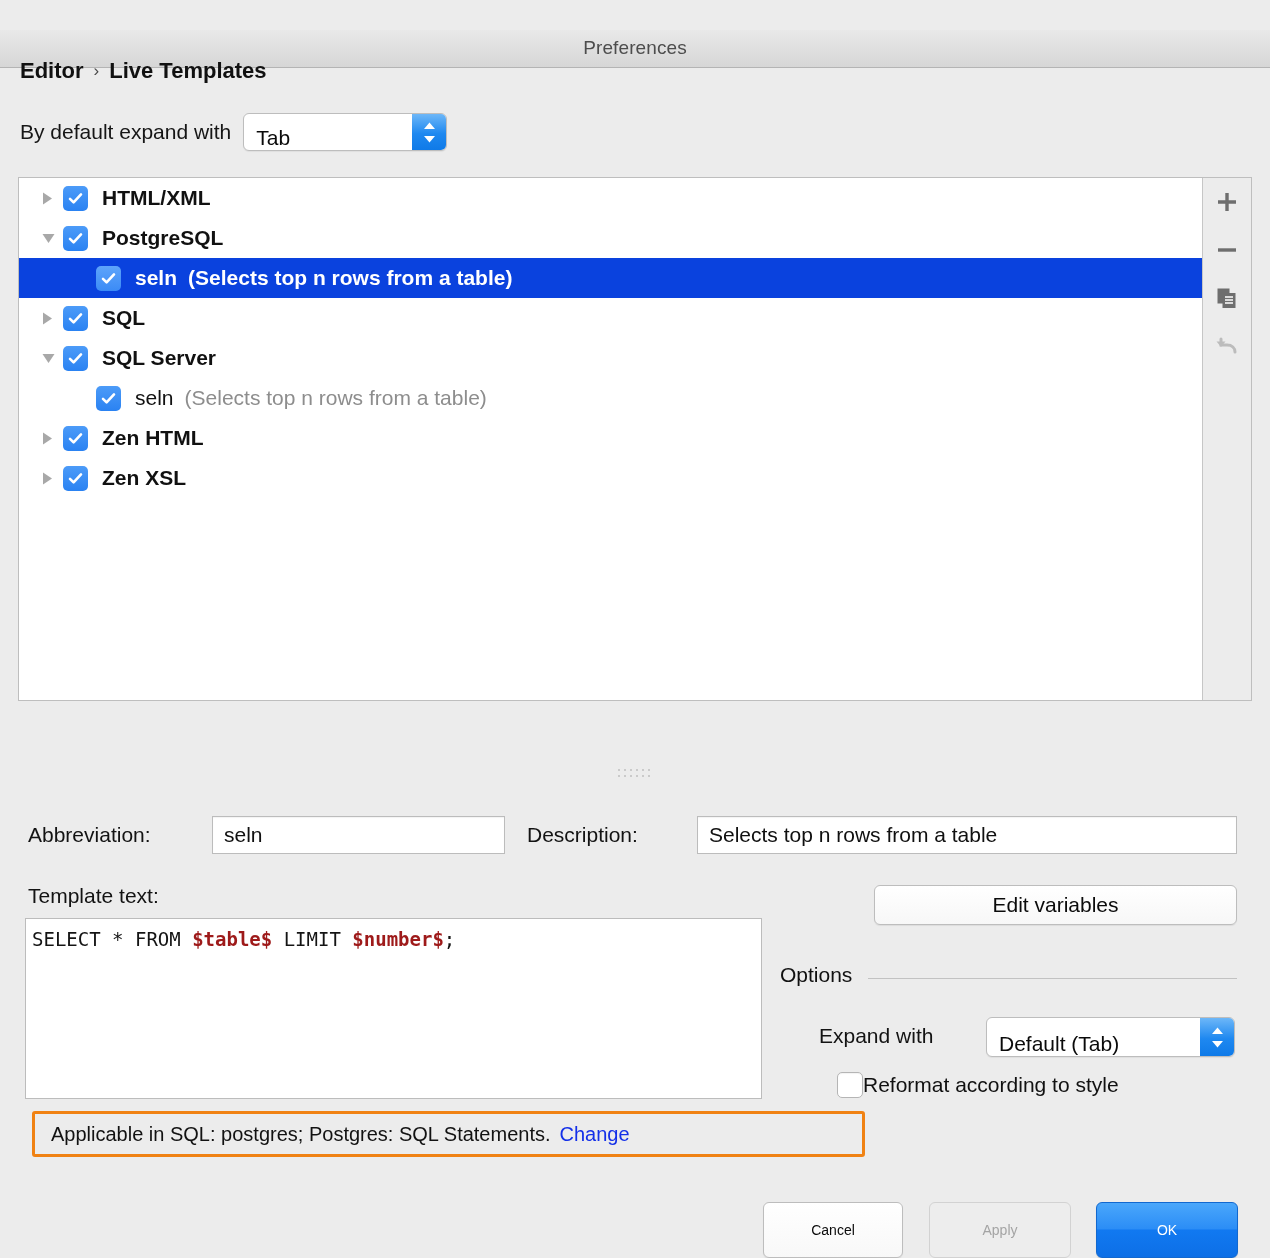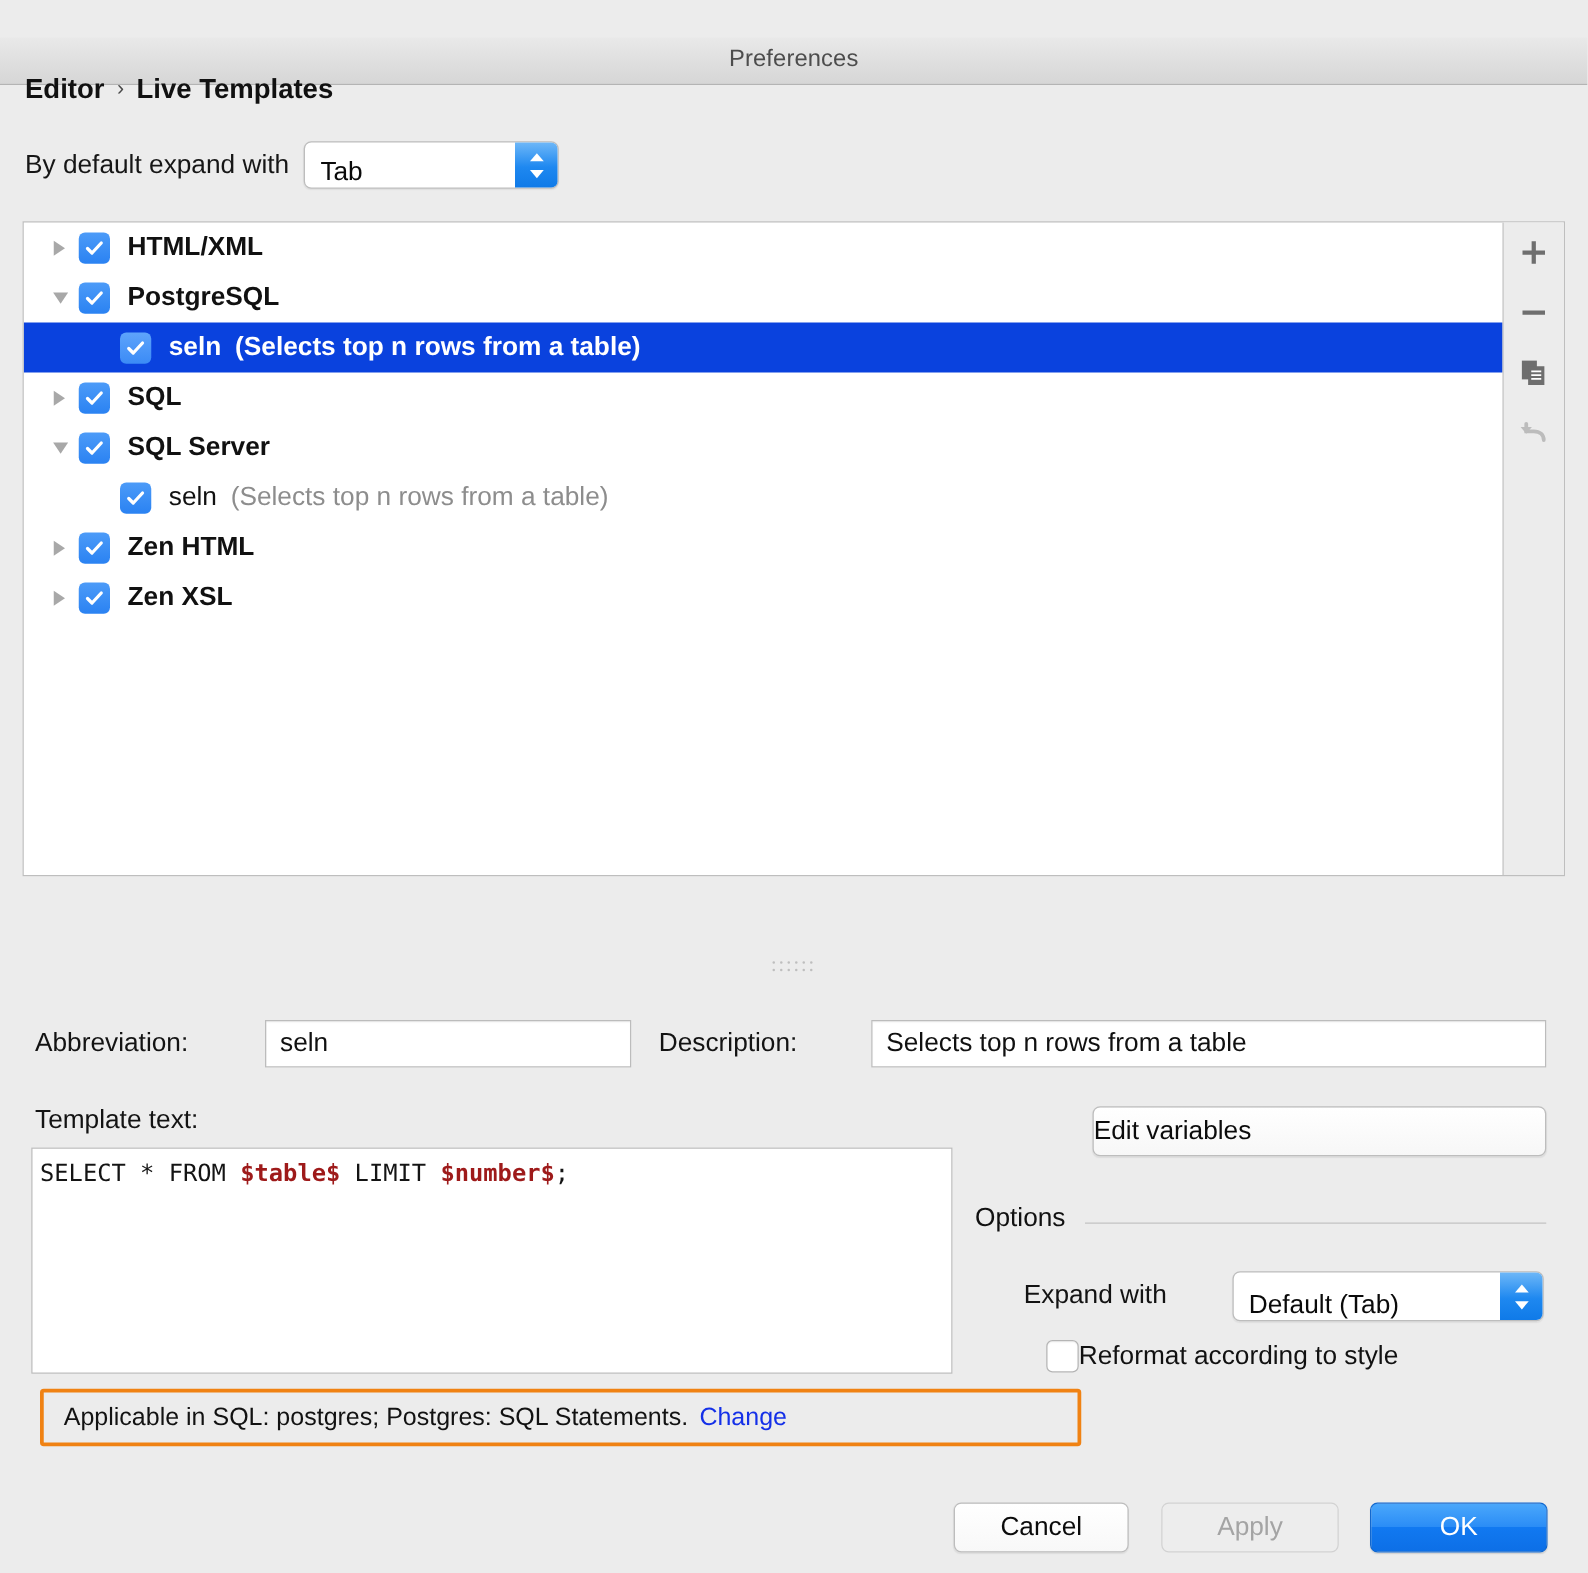--- a/index.html
+++ b/index.html
@@ -258,20 +258,21 @@
   }
 
   
   .pushbutton {
     background: linear-gradient(to bottom, #ffffff 0%, #f7f7f7 100%);
     border: 1px solid #bdbdbd;
     border-radius: 6px;
     box-sizing: border-box;
     display: flex;
     align-items: center;
+    justify-content: center;
     font-size: 21px;
     color: #0b0b0b;
     box-shadow: 0 1px 1px rgba(0,0,0,0.07);
   }
   #btn-editvars {
     position: absolute;
     left: 874px; top: 885px;
     width: 363px; height: 40px;
   }
 
@@ -329,27 +330,27 @@
   .applicable .alink {
     font-size: 20px;
     color: #1430e8;
     margin-left: 9px;
     white-space: nowrap;
   }
 
   
   .btn-bottom {
     position: absolute;
-    height: 40px;
+    height: 56px;
     border-radius: 6px;
     box-sizing: border-box;
     display: flex;
     align-items: center;
     justify-content: center;
-    font-size: 21px;
+    font-size: 14px;
   }
   #btn-cancel {
     left: 763px; top: 1202px; width: 140px;
     background: linear-gradient(to bottom, #ffffff 0%, #f8f8f8 100%);
     border: 1px solid #bdbdbd;
     color: #0b0b0b;
     box-shadow: 0 1px 1px rgba(0,0,0,0.07);
   }
   #btn-apply {
     left: 929px; top: 1202px; width: 142px;

